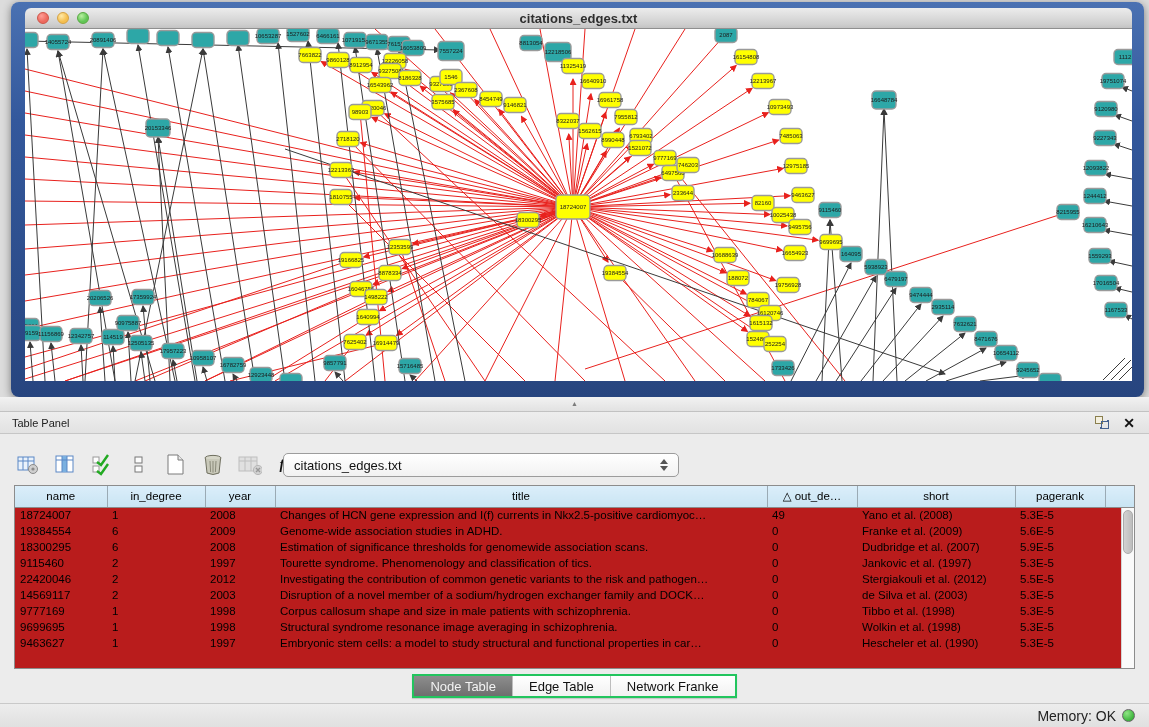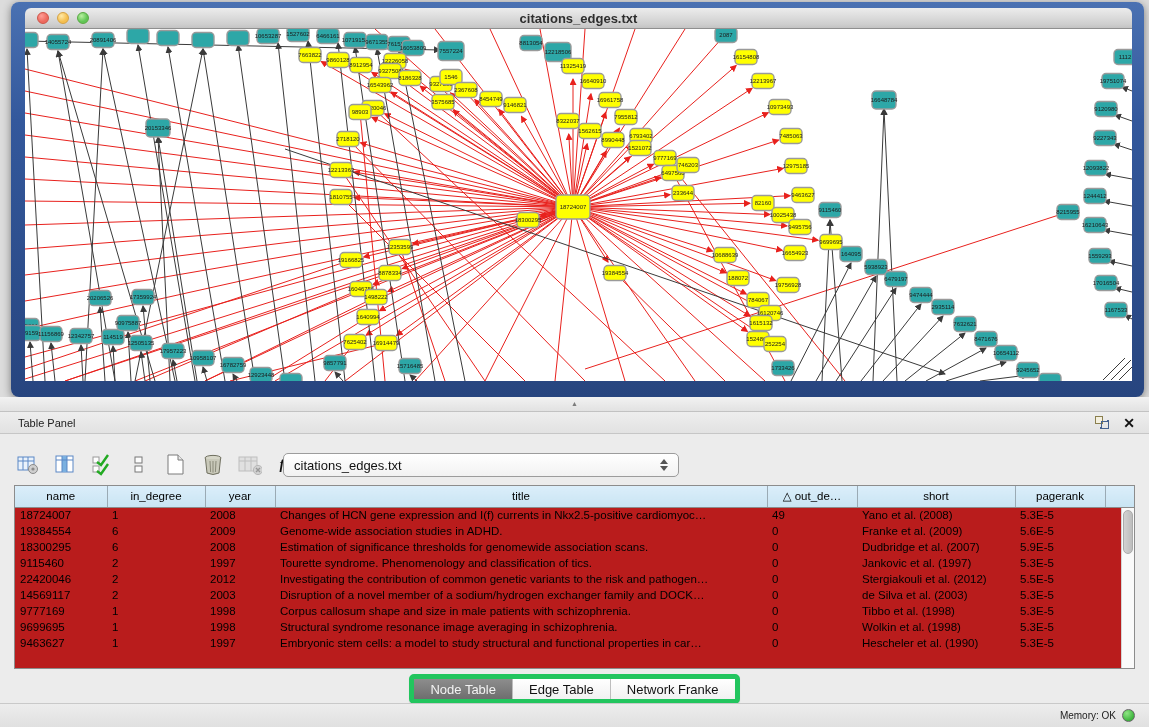--- a/index.html
+++ b/index.html
@@ -23,21 +23,21 @@
   #net-svg text { font-size:6px; fill:#1c1c1c; }
 
   
   #divider { position:absolute; left:0; top:397px; width:1149px; height:15px;
     background:linear-gradient(#f2f2f2,#e2e2e2); border-bottom:1px solid #c2c2c2; }
   #divider-handle { position:absolute; left:571px; top:4px; width:8px; height:6px; color:#7c7c7c; font-size:7px; line-height:6px; }
 
   
   #table-panel { position:absolute; left:0; top:412px; width:1149px; height:315px; background:#ececec; }
   #panel-header { height:22px; background:linear-gradient(#eeeeee,#e2e2e2); border-bottom:1px solid #c6c6c6;
-    display:flex; align-items:center; font-size:11px; color:#222; padding-left:18px; }
+    display:flex; align-items:center; font-size:11px; color:#222; padding-left:12px; }
   #panel-header-icons { margin-left:auto; display:flex; align-items:center; gap:14px; padding-right:14px; }
   #float-icon { position:relative; width:14px; height:13px; }
   #float-icon .sq1 { position:absolute; left:0; top:0; width:8px; height:8px; border:1px solid #8a7f4e; background:#f4f0df; }
   #float-icon .sq2 { position:absolute; right:0; bottom:0; width:8px; height:8px; border:1px solid #44618f; background:transparent; }
   #float-icon .dot { position:absolute; width:2px; height:2px; background:#44618f; }
   #close-icon { font-size:14px; font-weight:bold; color:#111; line-height:14px; cursor:default; }
 
   #toolbar { position:absolute; left:16px; top:36px; height:34px; display:flex; align-items:center; gap:13px; }
   .tool { width:24px; height:24px; display:flex; align-items:center; justify-content:center; }
   #fx-icon { font-family:"Liberation Serif", serif; font-size:14px; font-style:italic; font-weight:bold; color:#111; }
@@ -56,28 +56,28 @@
   #grid th { height:21px; background:linear-gradient(#dbeefa,#c9e4f3); border-right:1px solid #9aaab4;
     border-bottom:1px solid #8c8c8c; font-weight:normal; font-size:11.5px; text-align:center;
     overflow:hidden; white-space:nowrap; }
   #grid th:last-child { border-right:none; }
   #grid td { height:16px; padding:0 5px; overflow:hidden; white-space:nowrap; text-overflow:clip; }
   #vscroll { position:absolute; right:0; top:22px; bottom:0; width:13px; background:#fafafa; border-left:1px solid #d5d5d5; }
   #vscroll .thumb { position:absolute; left:1px; top:2px; width:10px; height:44px; border-radius:6px;
     background:linear-gradient(90deg,#d2d2d2,#bdbdbd); border:1px solid #ababab; }
 
   #tabbar { position:absolute; left:0; top:262px; width:1149px; display:flex; justify-content:center; }
-  .seg { display:flex; border:5px solid #22c55e; border-radius:5px; overflow:hidden; box-shadow:0 1px 1px rgba(0,0,0,.15); }
+  .seg { display:flex; border:2px solid #22c55e; border-radius:0; overflow:hidden; box-shadow:0 1px 1px rgba(0,0,0,.15); }
   .seg-btn { height:20px; padding:0 16px; font-size:13px; display:flex; align-items:center; background:linear-gradient(#ffffff,#f1f1f1); color:#111; border-right:1px solid #bdbdbd; }
   .seg-btn:last-child { border-right:none; }
   .seg-btn.active { background:linear-gradient(#8d8d8d,#6e6e6e); color:#f3f3f3; }
 
   #status-bar { position:absolute; left:0; top:291px; width:1149px; height:24px;
     background:linear-gradient(#ededed,#e0e0e0); border-top:1px solid #c9c9c9;
-    display:flex; align-items:center; justify-content:flex-end; font-size:10px; color:#222; padding-right:14px; gap:6px; }
+    display:flex; align-items:center; justify-content:flex-end; font-size:14px; color:#222; padding-right:14px; gap:6px; }
   #memory-dot { width:13px; height:13px; border-radius:50%;
     background:radial-gradient(circle at 35% 30%, #8fe584,#3db53d 70%); border:1px solid #666; }
 </style>
 </head>
 <body>
 
 <div id="stage">
 
   <div id="net-window">
     <div id="titlebar">

